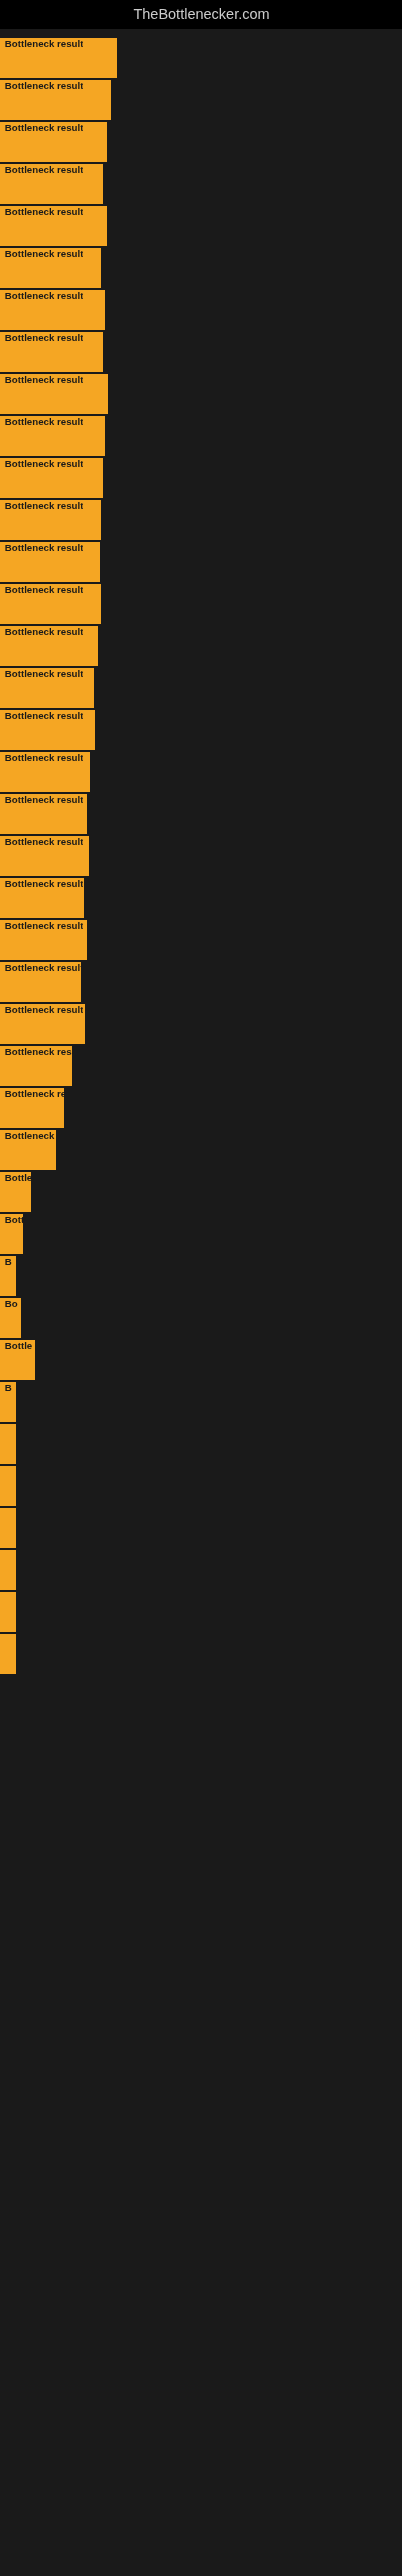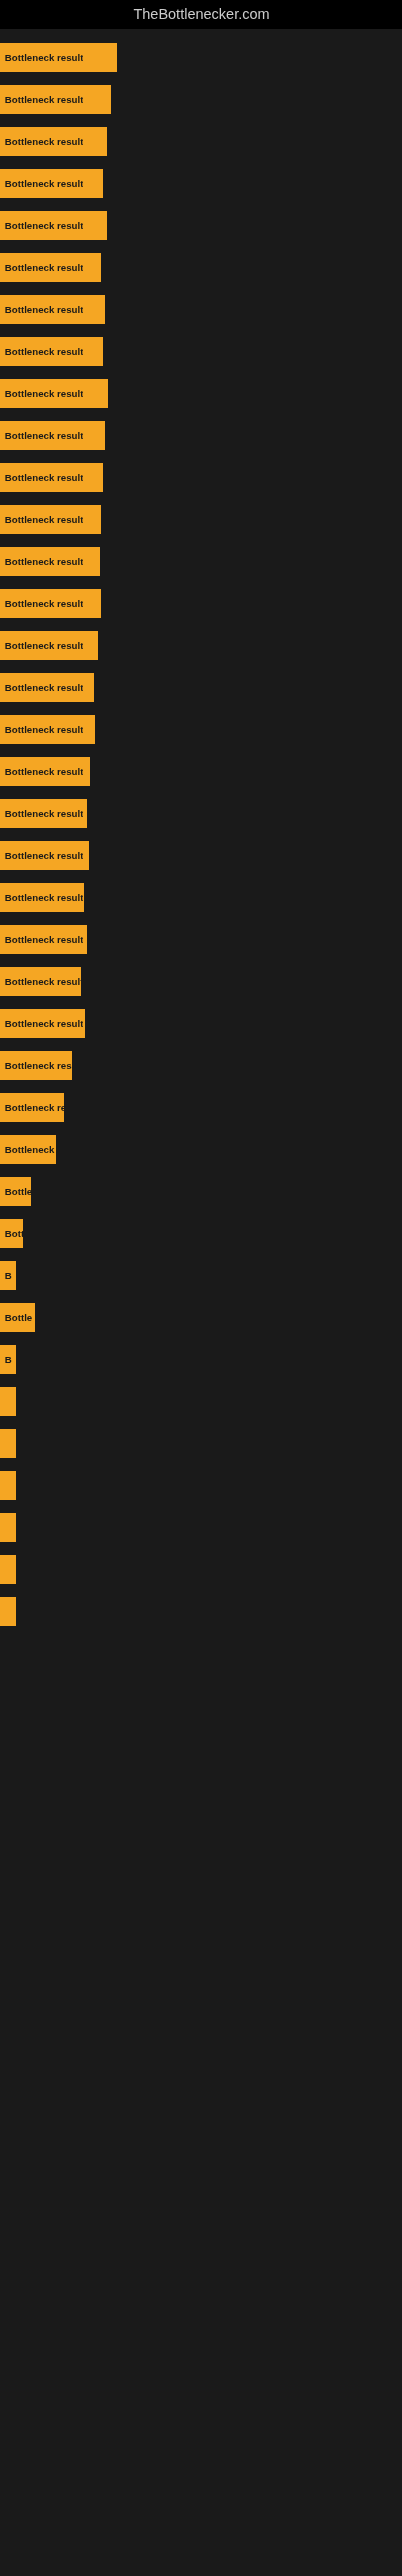--- a/index.html
+++ b/index.html
@@ -32,24 +32,24 @@
     }
 
     .bar-row {
       display: flex;
       align-items: center;
       height: 42px;
       position: relative;
     }
 
     .bar {
-      height: 29px;
+      height: 40px;
       background-color: #f5a623;
       display: flex;
-      align-items: center;
+      align-items: flex-start;
       padding-left: 4.8px;
       min-width: 16px;
       position: relative;
     }
 
     .bar-label {
       color: #1a1a1a;
       font-size: 9.7px;
       font-weight: bold;
       white-space: nowrap;
@@ -208,20 +208,25 @@
       <div class="bar" style="width: 22.5px;">
         <span class="bar-label">Bottleneck result</span>
       </div>
     </div>
     <div class="bar-row">
       <div class="bar" style="width: 16px;">
         <span class="bar-label">B</span>
       </div>
     </div>
     <div class="bar-row">
+      <div class="bar" style="width: 21px;">
+        <span class="bar-label">Bo</span>
+      </div>
+    </div>
+    <div class="bar-row">
       <div class="bar" style="width: 35px;">
         <span class="bar-label">Bottle</span>
       </div>
     </div>
     <div class="bar-row">
       <div class="bar" style="width: 14.5px;">
         <span class="bar-label">B</span>
       </div>
     </div>
     <div class="bar-row">

